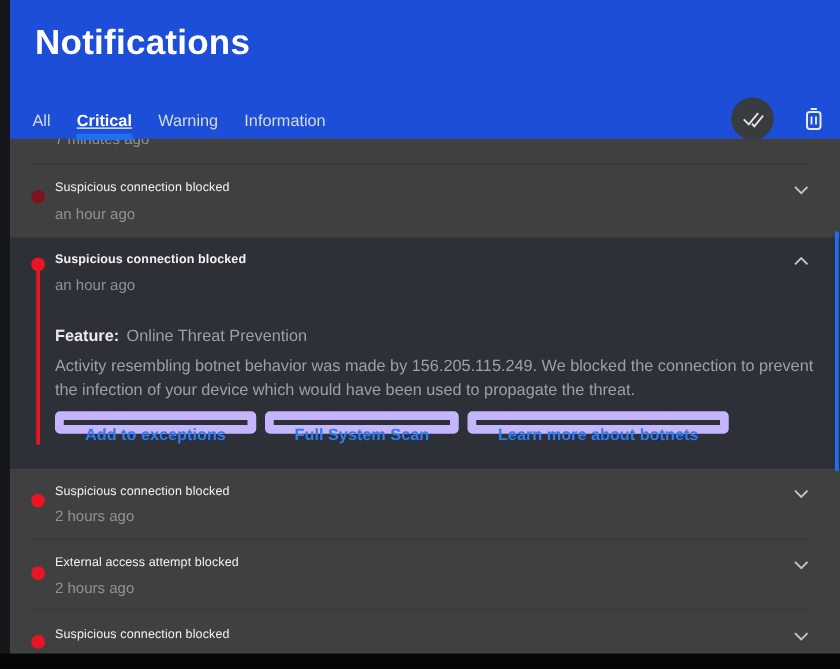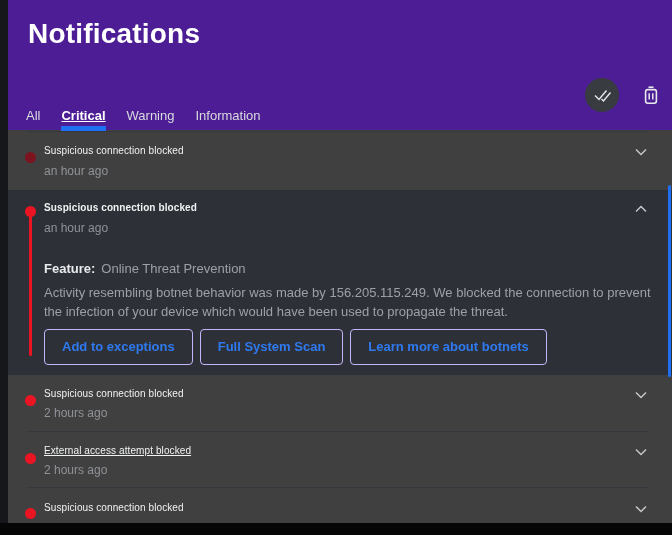--- a/index.html
+++ b/index.html
@@ -31,29 +31,29 @@
   .expanded { position:absolute; left:0; top:190px; width:664px; height:185px; background:#2d3037; }
   .expanded .item-title { font-weight:bold; top:12px; }
   .expanded .item-time { top:31px; }
   .expanded .dot { top:16px; }
   .red-line { position:absolute; left:21px; top:22px; width:3px; height:144px; background:#ea1423; border-radius:2px; }
   .feature-line { position:absolute; left:36px; top:71px; font-size:13px; color:#9da0a5; }
   .feature-label { font-weight:bold; color:#e9eaeb; margin-right:6px;text-align:right; }
   .desc { position:absolute; left:36px; top:93px; width:618px; font-size:13px; line-height:19px; color:#9da0a5; }
   .btn-row { position:absolute; left:36px; top:139px; display:flex; gap:7px; }
   .btn {
-    height:36px; line-height:24px; padding:0 17px;
-    border:1px solid #c4b5fd; border-radius:4px;
+    height:18px; line-height:24px; padding:0 17px;
+    border:7px solid #c4b5fd; border-radius:4px;
     color:#2f7af0; font-size:13px; font-weight:bold;
     background:transparent; cursor:pointer; white-space:nowrap;
     font-family:"Liberation Sans", sans-serif;
   }
 
   
-  .header { position:absolute; left:8px; top:0; width:664px; height:130px; background:#4c1d95; z-index:5; }
+  .header { position:absolute; left:8px; top:0; width:664px; height:111px; background:#1d4ed8; z-index:5; }
   .page-title { position:absolute; left:20px; top:18px; font-size:28px; font-weight:bold; color:#ffffff; letter-spacing:.2px; }
   .tabs { position:absolute; left:18px; bottom:0; display:flex; gap:21px; align-items:flex-end; }
   .tab { position:relative; font-size:13px; color:#d9dbdd; padding-bottom:7px; cursor:pointer;margin-top:16px; }
   .tab.active { color:#ffffff; font-weight:bold;text-decoration:underline; }
   .tab.active::after { content:""; position:absolute; left:0; right:0; bottom:-1px; height:5px; background:#1f6ff2; }
   .icon-btn { position:absolute; cursor:pointer; display:flex; align-items:center; justify-content:center; }
   .btn-markread { left:577px; top:78px; width:34px; height:34px; border-radius:50%; background:#383b40; }
   .btn-clear { left:626px; top:78px; width:34px; height:34px; border-radius:50%; background:transparent; }
 
   
@@ -105,21 +105,21 @@
       <div class="item-time" style="top:406px;">2 hours ago</div>
       <svg class="chev" style="top:390px;" viewBox="0 0 14 10">
         <polyline points="2,2.5 7,7.5 12,2.5" fill="none" stroke="#c4c6c9" stroke-width="1.5"></polyline>
       </svg>
     </div>
 
     <div class="divider" style="top:431px;"></div>
 
     <div>
       <span class="dot unread" style="top:453px;"></span>
-      <div class="item-title" style="top:445px;text-decoration:underline;">External access attempt blocked</div>
+      <div class="item-title" style="top:445px;">External access attempt blocked</div>
       <div class="item-time" style="top:463px;">2 hours ago</div>
       <svg class="chev" style="top:447px;" viewBox="0 0 14 10">
         <polyline points="2,2.5 7,7.5 12,2.5" fill="none" stroke="#c4c6c9" stroke-width="1.5"></polyline>
       </svg>
     </div>
 
     <div class="divider" style="top:487px;"></div>
 
     <div>
       <span class="dot unread" style="top:508px;"></span>

